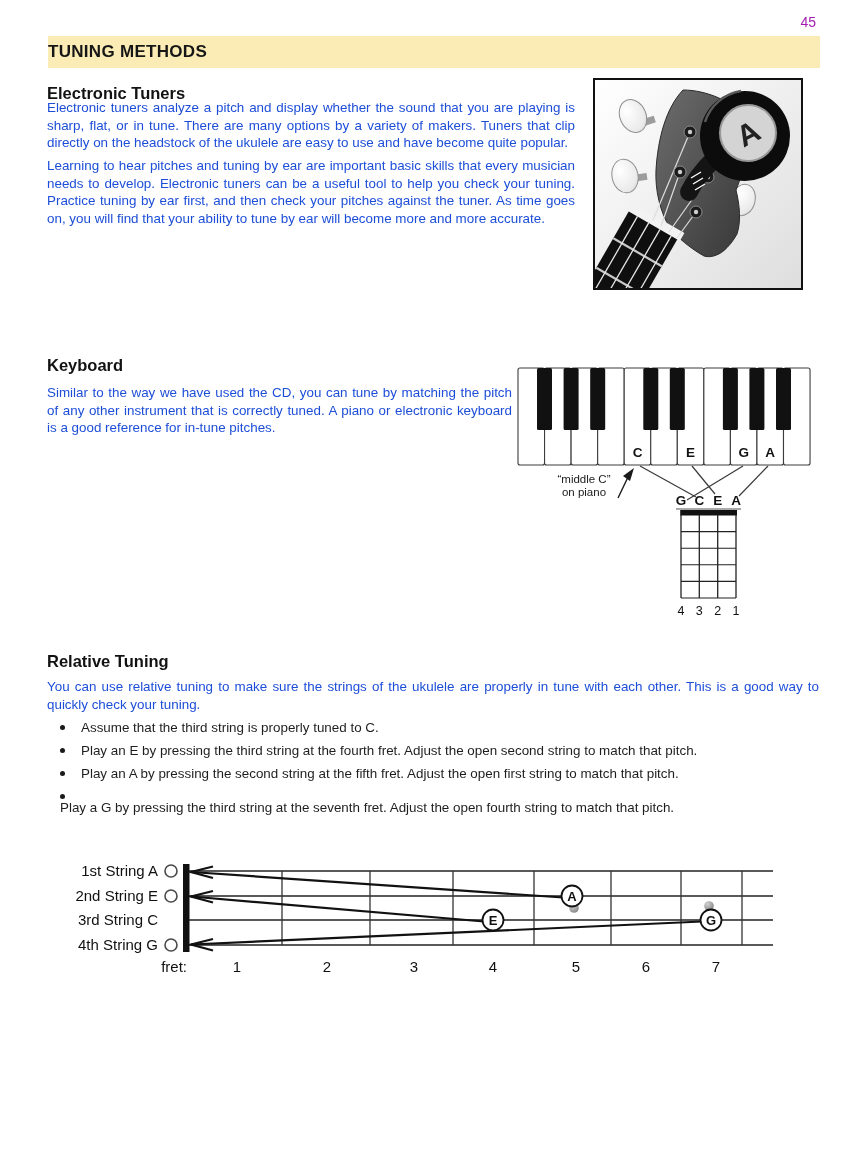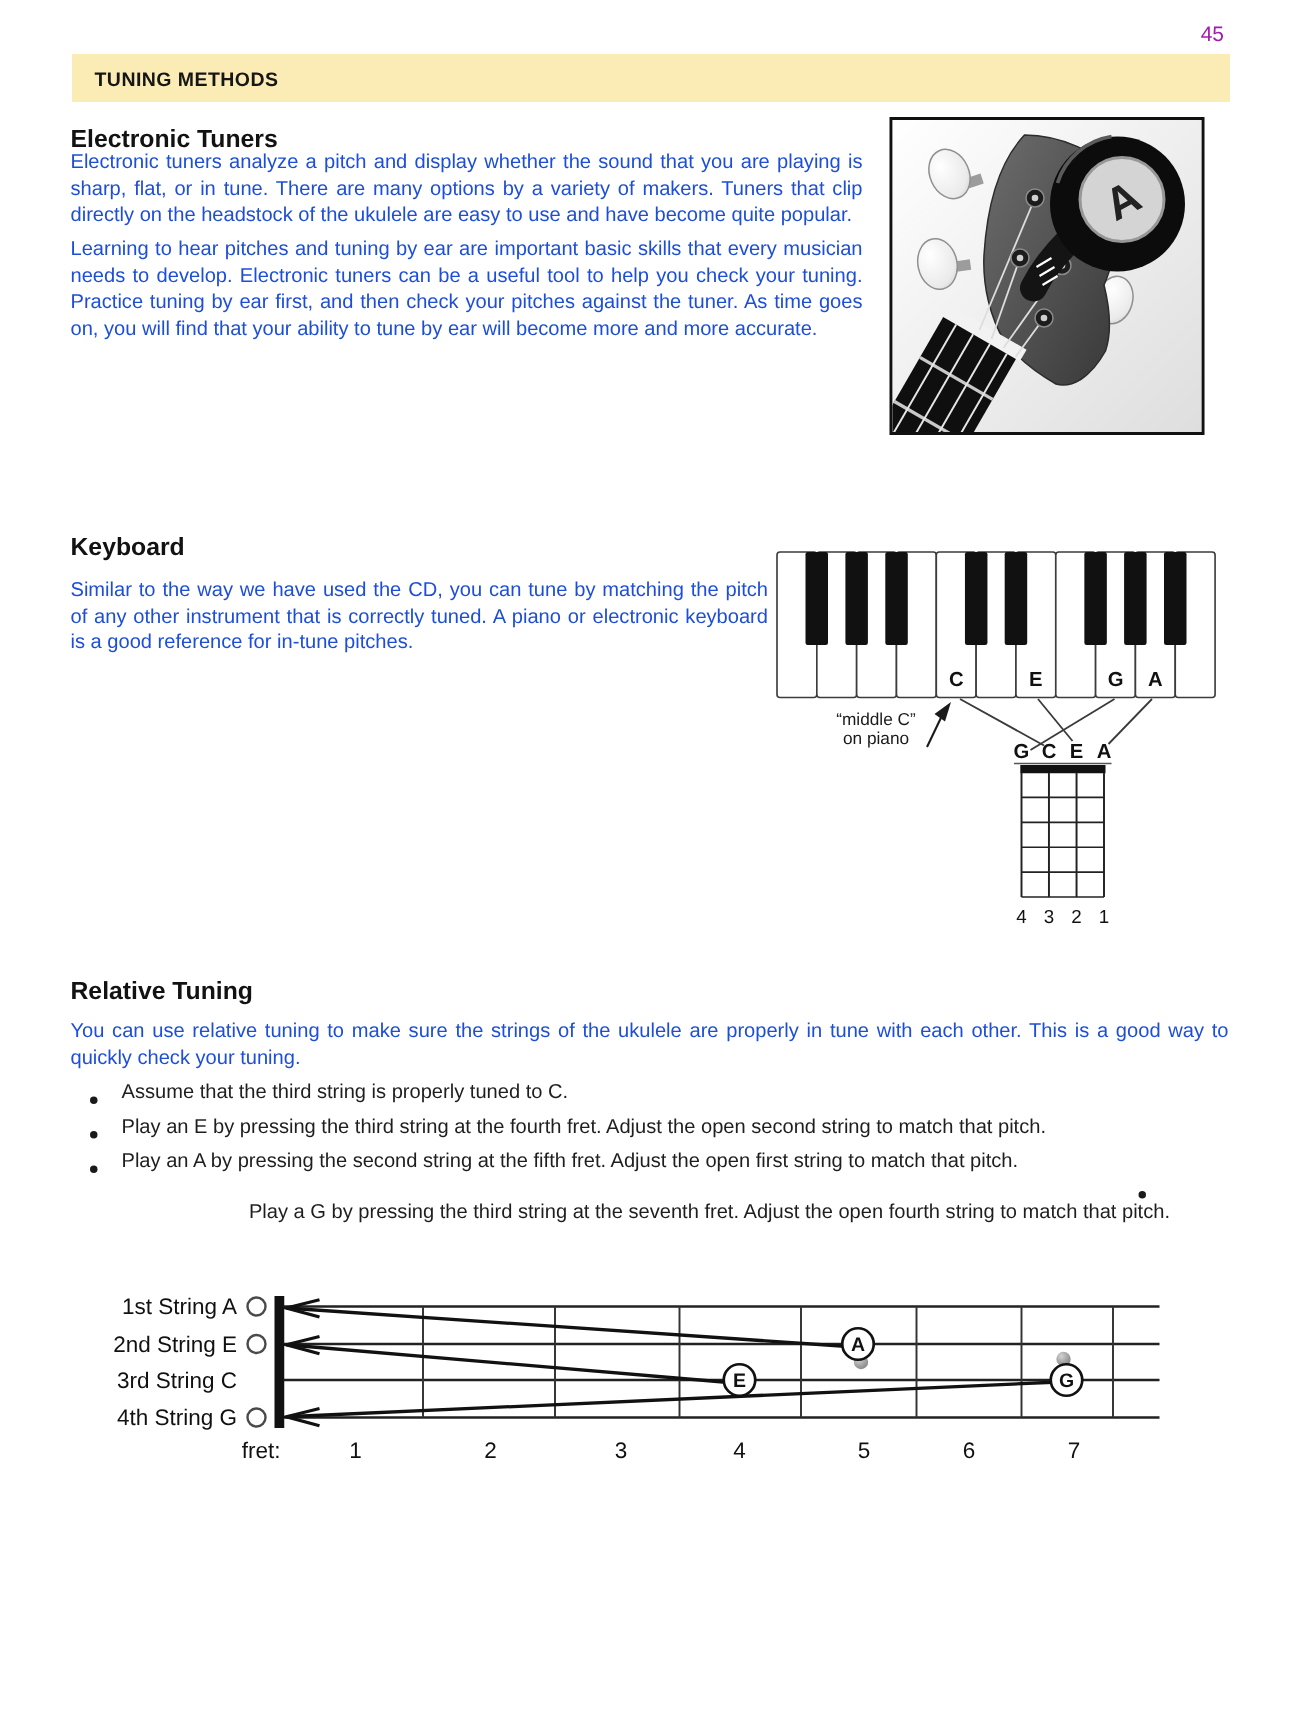--- a/index.html
+++ b/index.html
@@ -3,26 +3,26 @@
 <meta charset="utf-8">
 <style>
   html,body{margin:0;padding:0;background:#9a9a9a;}
   .page{
     position:relative;width:864px;height:1152px;background:#ffffff;
     font-family:"Liberation Sans", sans-serif;color:#1d1d1d;overflow:hidden;
     margin:0 auto;
   }
   .page-number{position:absolute;top:14px;right:48px;font-size:14px;color:#a21caf;}
   .banner{position:absolute;left:48px;top:36px;width:772px;height:32px;background:#fbecb5;display:flex;align-items:center;}
-  .banner-title{font-size:13px;font-weight:800;letter-spacing:.3px;color:#161616;padding-left:15px;}
+  .banner-title{font-size:17px;font-weight:800;letter-spacing:.3px;color:#161616;}
   .section-heading{position:absolute;font-size:16.5px;font-weight:800;color:#121212;}
   .body-text{position:absolute;font-size:13.4px;line-height:17.6px;text-align:justify;color:#1d4ed8;}
   .photo-frame{position:absolute;left:593px;top:78px;width:206px;height:208px;border:2px solid #111;background:#f7f7f7;}
   .photo-frame svg{display:block;}
-  .bullet-row{position:absolute;left:60px;width:720px;display:flex;align-items:flex-end;}
+  .bullet-row{position:absolute;left:60px;width:720px;display:flex;align-items:flex-start;}
   .bullet-dot{width:5px;height:5px;border-radius:50%;background:#1a1a1a;margin:6px 16px 0 0;flex:none;}
   .bullet-text{font-size:13.4px;line-height:17px;color:#1e1e1e;}
   svg text{font-family:"Liberation Sans", sans-serif;}
   .diagram{position:absolute;}
 </style>
 </head>
 <body>
 
 <div class="page">
 

